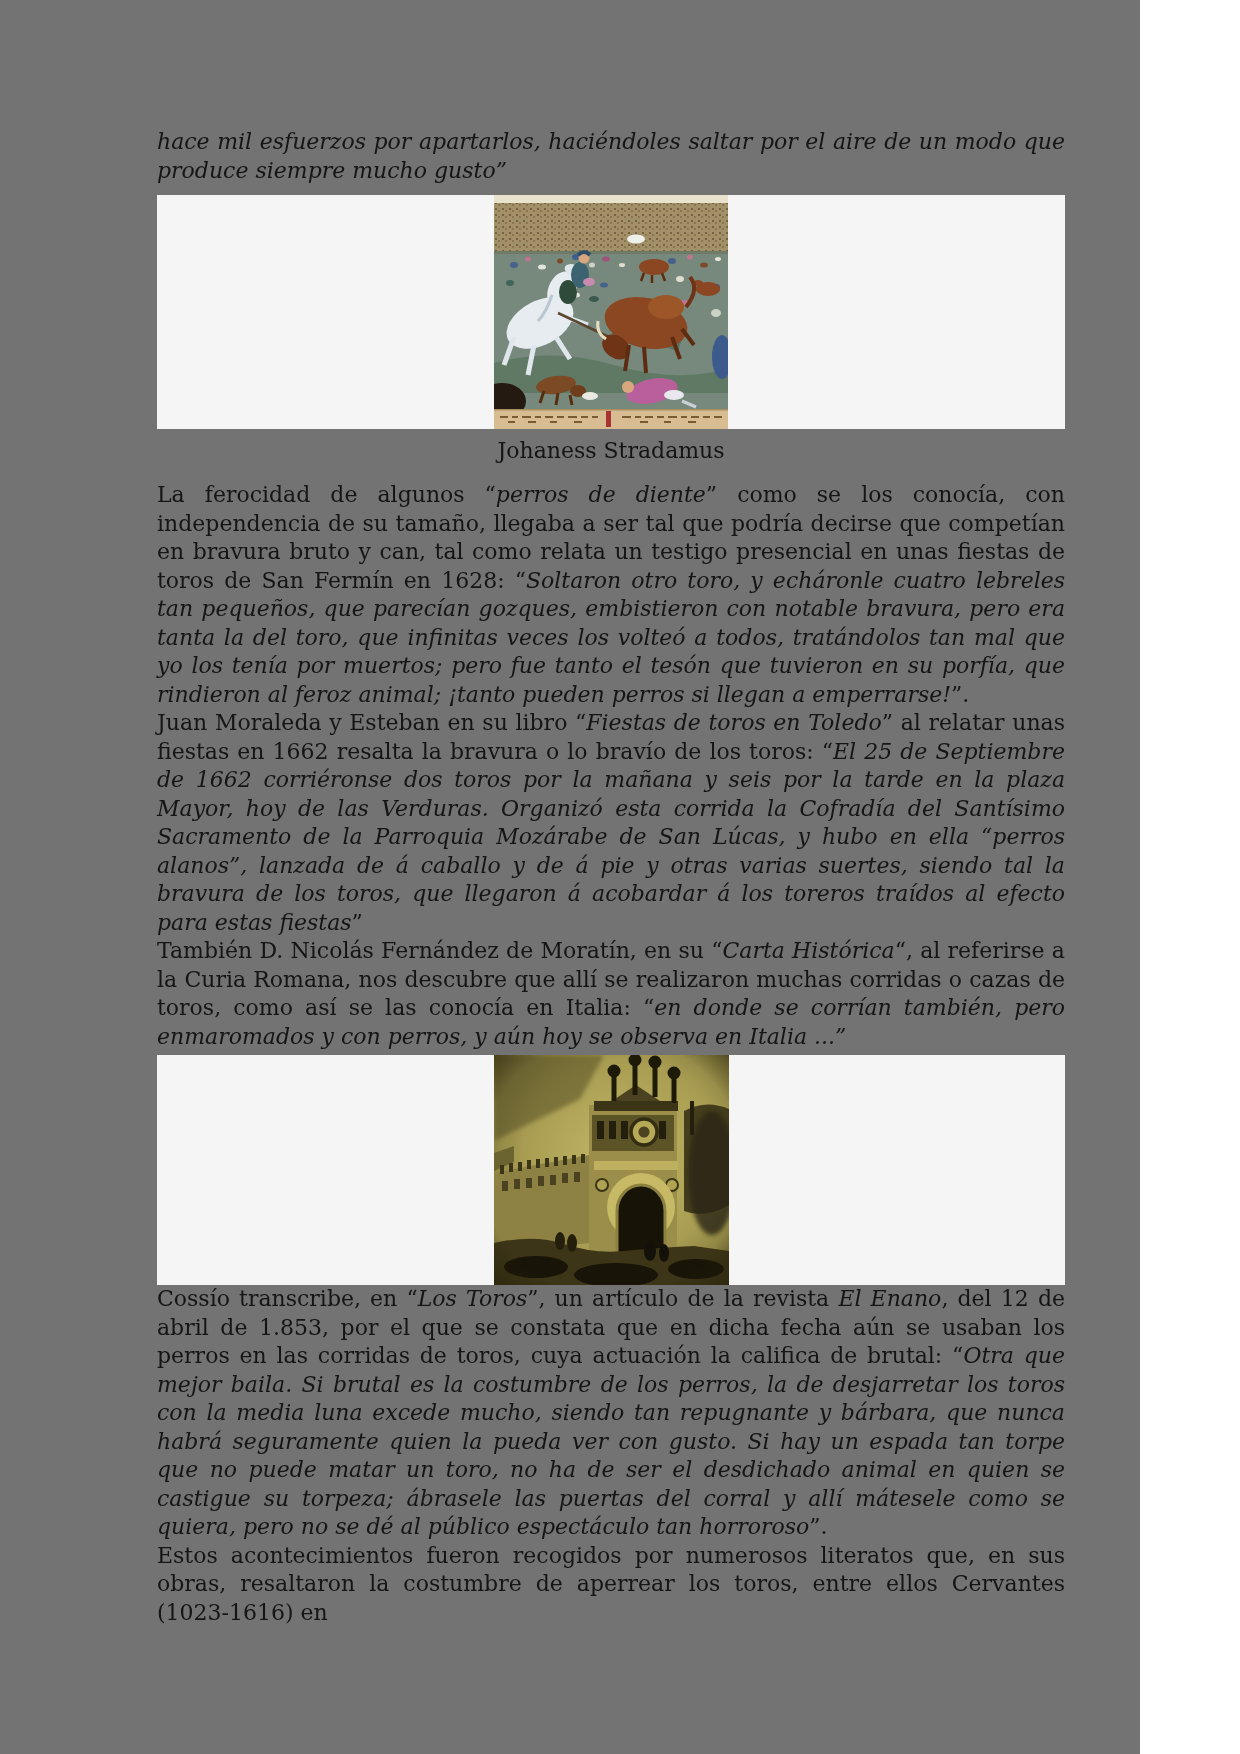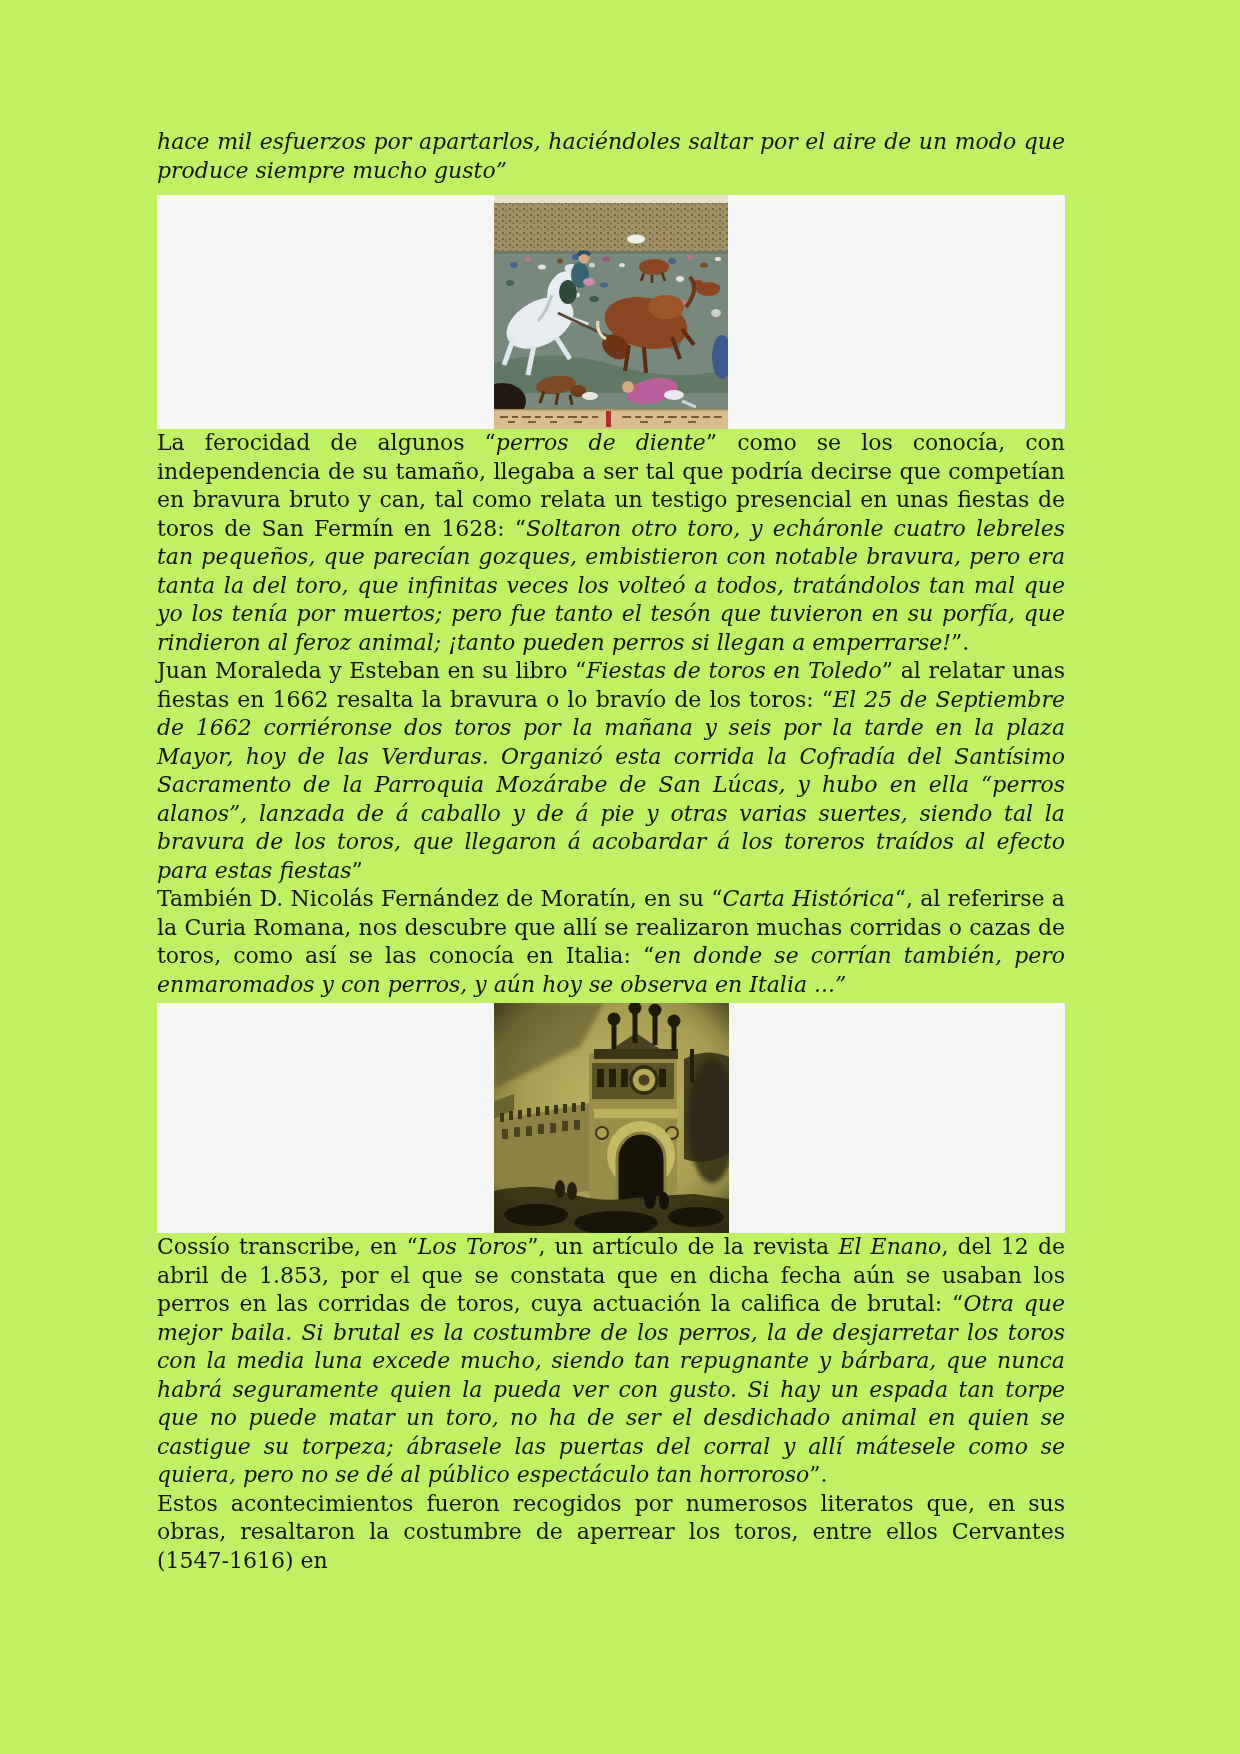--- a/index.html
+++ b/index.html
@@ -1,17 +1,17 @@
 <!DOCTYPE html>
 <html><head>
 <meta charset="utf-8">
 <style>
   html,body{margin:0;padding:0;background:#ffffff;}
   .canvas{
-    position:relative;width:1240px;height:1754px;background:#bef264;
+    position:relative;width:1140px;height:1754px;background:#737373;
     overflow:hidden;font-family:"DejaVu Serif","Liberation Serif",serif;color:#151515;
   }
   .page{margin:0;padding:128px 175px 0 157px;box-sizing:border-box;width:1240px;}
   p.body-text{
     margin:0;font-size:22px;line-height:28.5px;text-align:justify;
     text-justify:inter-word;color:#151515;
   }
   p.intro{margin-bottom:10px;}
   .it{font-style:italic;}
   figure{margin:0;padding:0;}
@@ -147,20 +147,21 @@
               <rect x="34" y="226" width="8" height="2"></rect>
             <rect x="56" y="226" width="7" height="2"></rect>
               <rect x="80" y="226" width="8" height="2"></rect>
             <rect x="146" y="226" width="8" height="2"></rect>
               <rect x="170" y="226" width="7" height="2"></rect>
             <rect x="194" y="226" width="8" height="2"></rect>
           </g>
           <rect x="112" y="216" width="5" height="16" fill="#a83232"></rect>
         </svg>
       </div>
+      <figcaption>Johaness Stradamus</figcaption>
     </figure>
 
     <p class="body-text"><span>La ferocidad de algunos “</span><span class="it">perros de diente</span><span>” como se los conocía, con independencia de su tamaño, llegaba a ser tal que podría decirse que competían en bravura bruto y can, tal como relata un testigo presencial en unas fiestas de toros de San Fermín en 1628: “</span><span class="it">Soltaron otro toro, y echáronle cuatro lebreles tan pequeños, que parecían gozques, embistieron con notable bravura, pero era tanta la del toro, que infinitas veces los volteó a todos, tratándolos tan mal que yo los tenía por muertos; pero fue tanto el tesón que tuvieron en su porfía, que rindieron al feroz animal; ¡tanto pueden perros si llegan a emperrarse!</span><span>”.</span></p>
     <p class="body-text"><span>Juan Moraleda y Esteban en su libro “</span><span class="it">Fiestas de toros en Toledo</span><span>” al relatar unas fiestas en 1662 resalta la bravura o lo bravío de los toros: “</span><span class="it">El 25 de Septiembre de 1662 corriéronse dos toros por la mañana y seis por la tarde en la plaza Mayor, hoy de las Verduras. Organizó esta corrida la Cofradía del Santísimo Sacramento de la Parroquia Mozárabe de San Lúcas, y hubo en ella “perros alanos”, lanzada de á caballo y de á pie y otras varias suertes, siendo tal la bravura de los toros, que llegaron á acobardar á los toreros traídos al efecto para estas fiestas</span><span>”</span></p>
     <p class="body-text"><span>También D. Nicolás Fernández de Moratín, en su “</span><span class="it">Carta Histórica</span><span>“, al referirse a la Curia Romana, nos descubre que allí se realizaron muchas corridas o cazas de toros, como así se las conocía en Italia: “</span><span class="it">en donde se corrían también, pero enmaromados y con perros, y aún hoy se observa en Italia ...”</span></p>
 
     <figure>
       <div class="img-strip strip-2">
 
         <svg class="fig-img" width="235" height="230" viewBox="0 0 235 230" xmlns="http://www.w3.org/2000/svg">
@@ -249,16 +250,16 @@
           <ellipse cx="66" cy="186" rx="5" ry="9" fill="#241f0c"></ellipse>
           <ellipse cx="78" cy="188" rx="5" ry="9" fill="#241f0c"></ellipse>
           <ellipse cx="156" cy="196" rx="6" ry="10" fill="#14110a"></ellipse>
           <ellipse cx="170" cy="198" rx="5" ry="9" fill="#14110a"></ellipse>
           <rect width="235" height="230" fill="url(#vig)"></rect>
         </svg>
       </div>
     </figure>
 
     <p class="body-text"><span>Cossío transcribe, en “</span><span class="it">Los Toros</span><span>”, un artículo de la revista </span><span class="it">El Enano</span><span>, del 12 de abril de 1.853, por el que se constata que en dicha fecha aún se usaban los perros en las corridas de toros, cuya actuación la califica de brutal: “</span><span class="it">Otra que mejor baila. Si brutal es la costumbre de los perros, la de desjarretar los toros con la media luna excede mucho, siendo tan repugnante y bárbara, que nunca habrá seguramente quien la pueda ver con gusto. Si hay un espada tan torpe que no puede matar un toro, no ha de ser el desdichado animal en quien se castigue su torpeza; ábrasele las puertas del corral y allí mátesele como se quiera, pero no se dé al público espectáculo tan horroroso</span><span>”.</span></p>
-    <p class="body-text"><span>Estos acontecimientos fueron recogidos por numerosos literatos que, en sus obras, resaltaron la costumbre de aperrear los toros, entre ellos Cervantes (1547-1616)  en</span></p>
+    <p class="body-text"><span>Estos acontecimientos fueron recogidos por numerosos literatos que, en sus obras, resaltaron la costumbre de aperrear los toros, entre ellos Cervantes (1023-1616)  en</span></p>
 
   </div>
 </div>
 
 </body></html>

